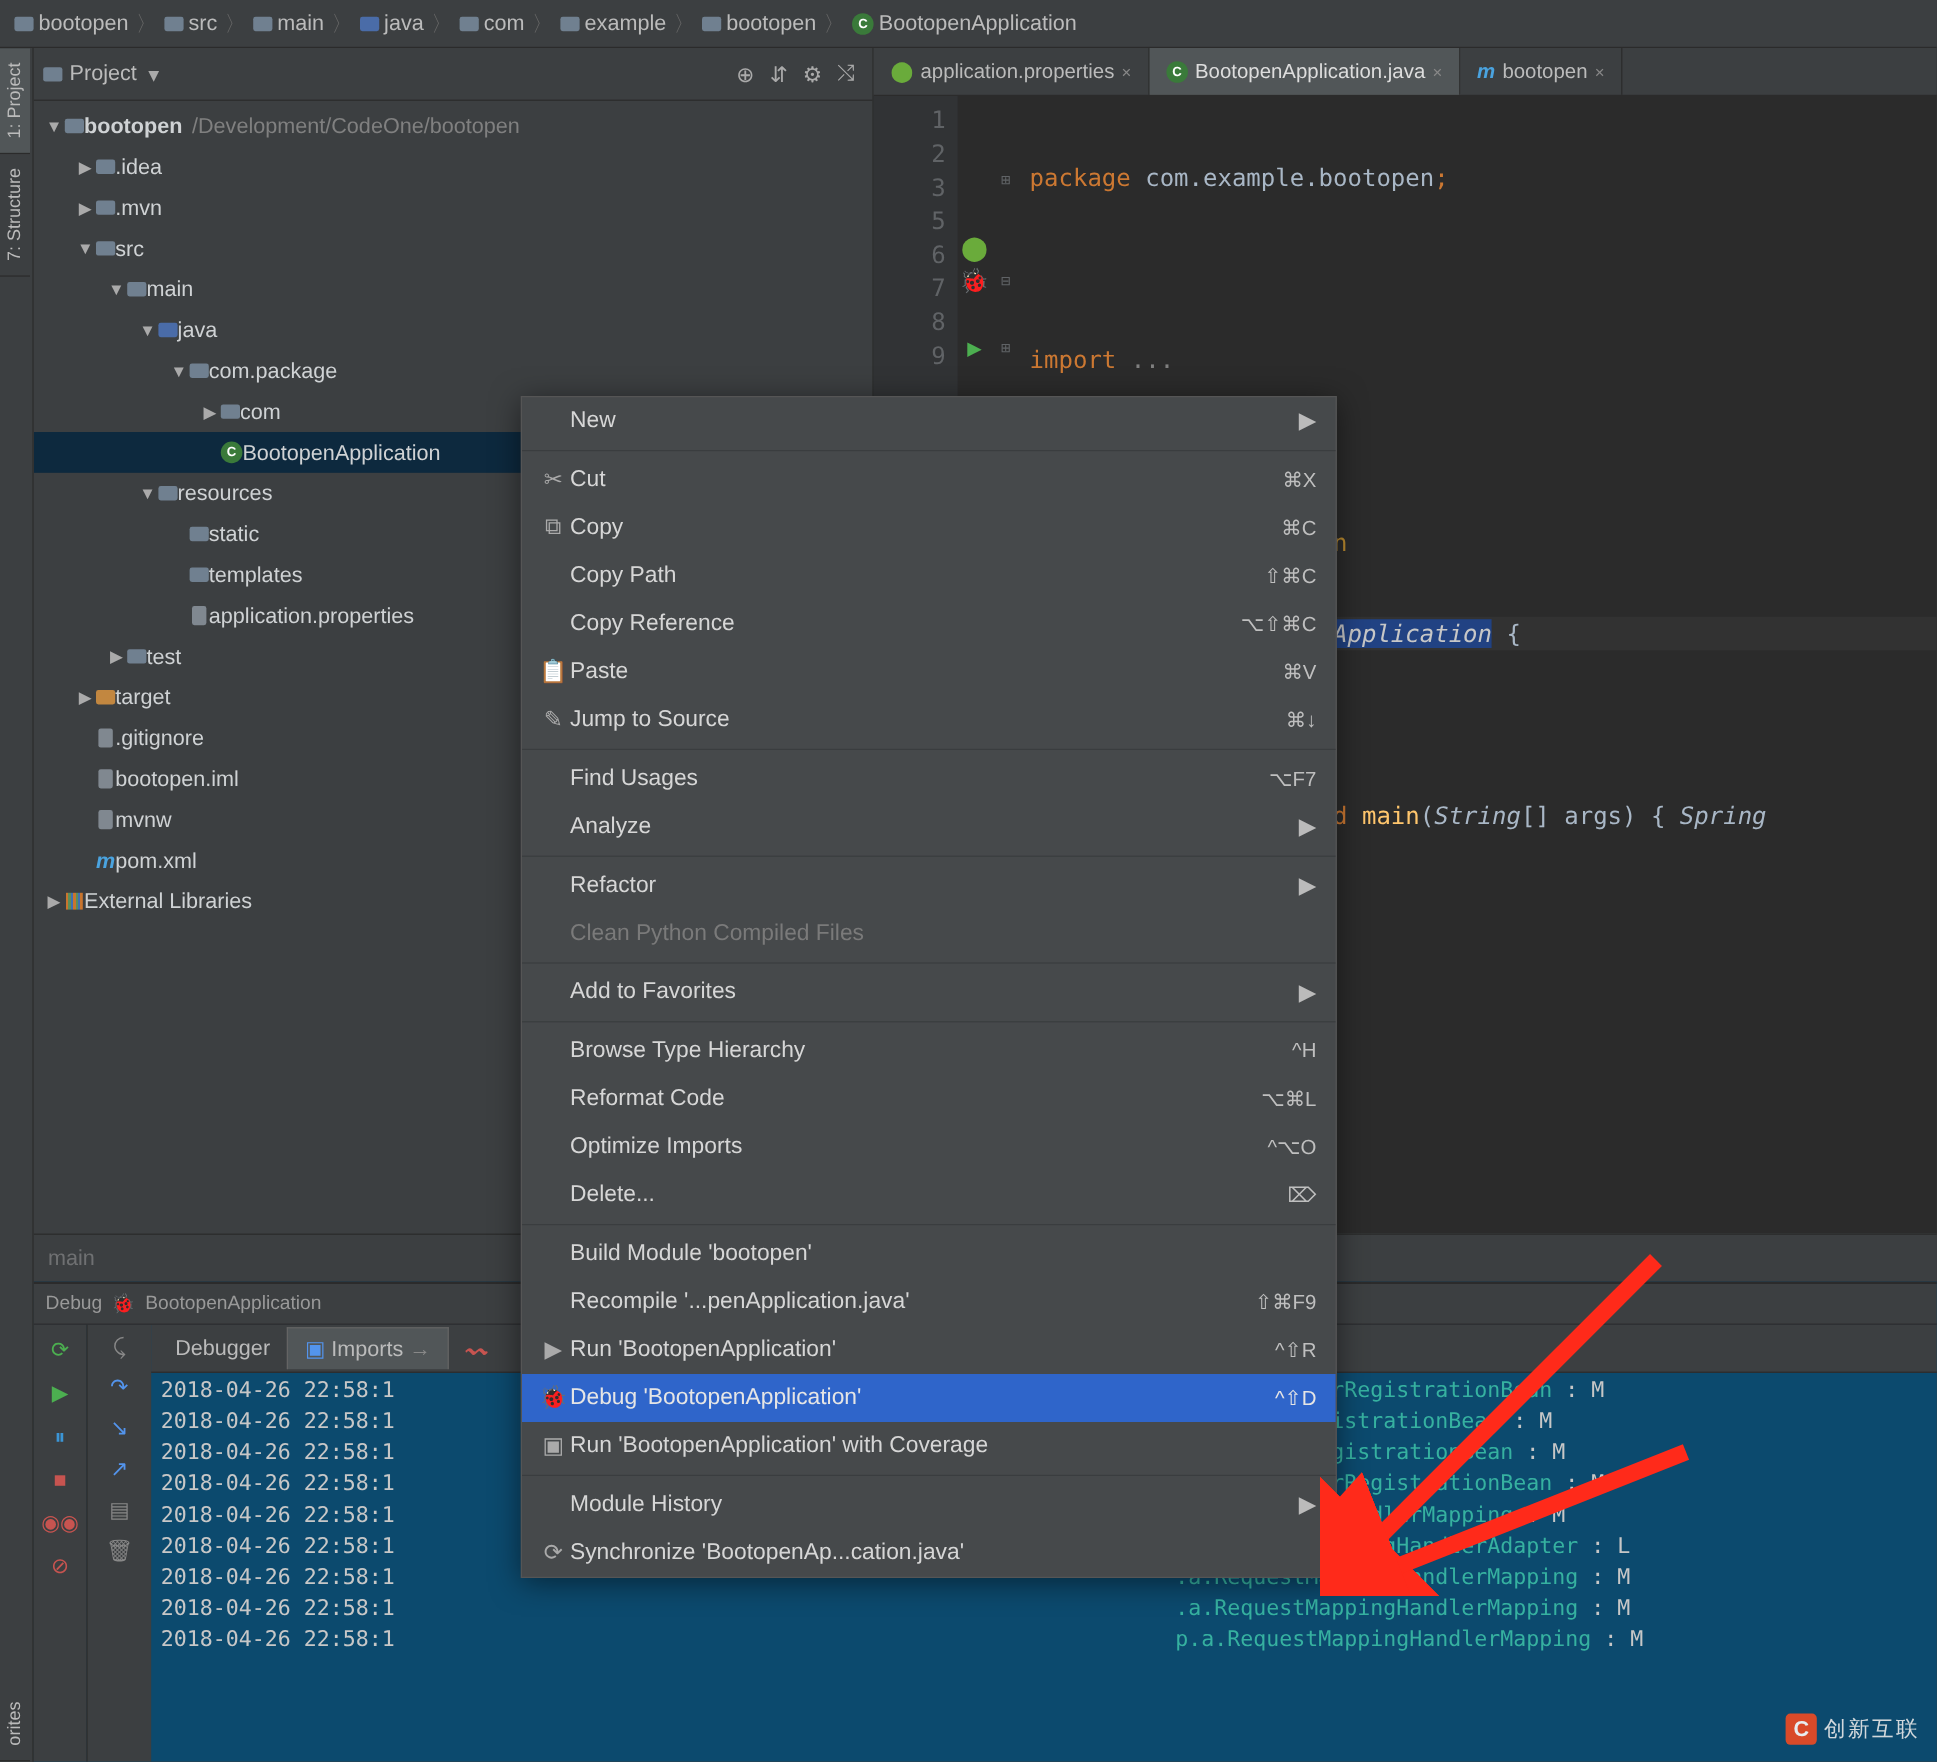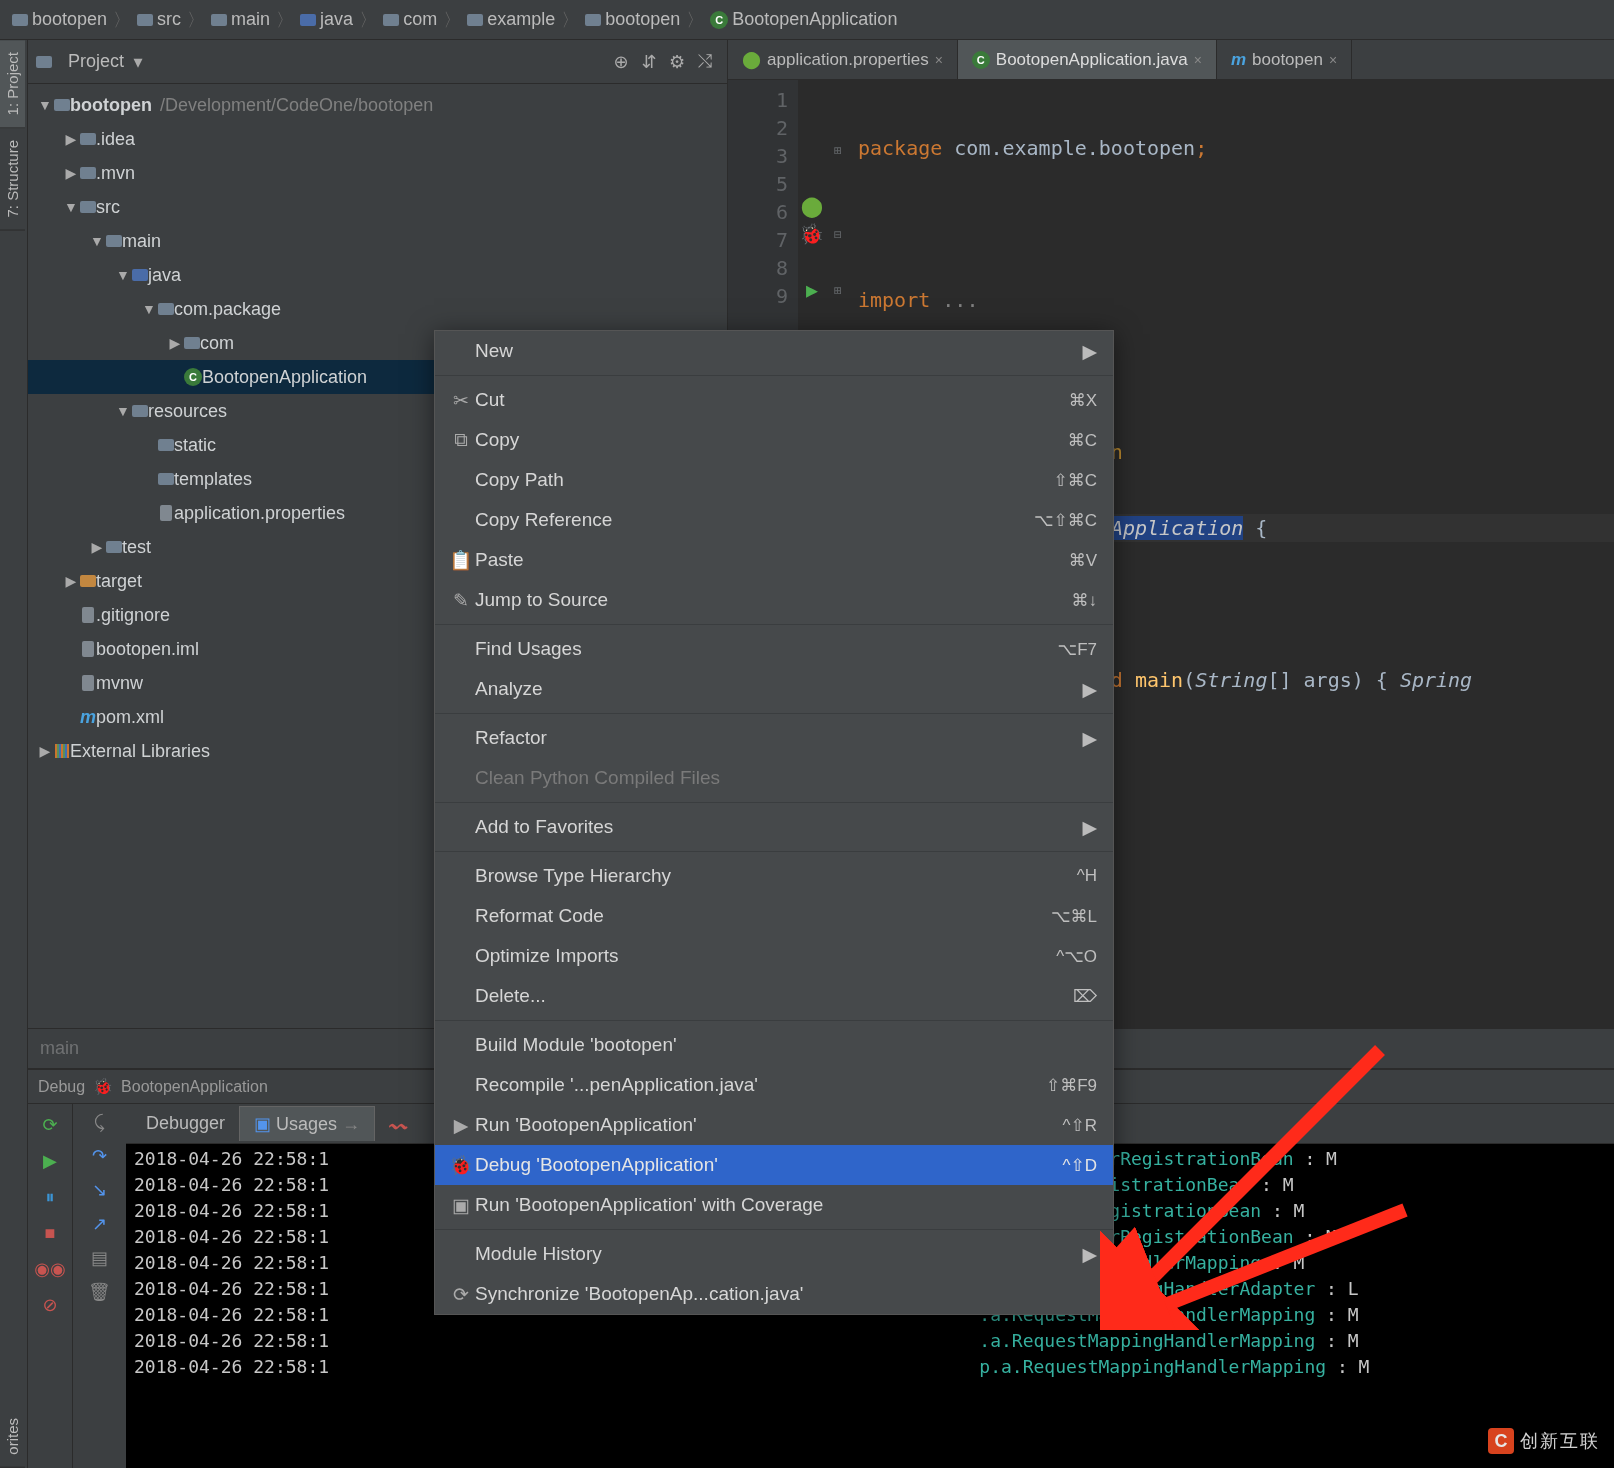--- a/index.html
+++ b/index.html
@@ -16,21 +16,21 @@
 .class-ico::after{content:"C"}
 
 .side-tabs{position:absolute;left:0;top:40px;bottom:0;width:28px;background:#3c3f41;border-right:1px solid #2b2b2b;z-index:1}
 .side-tab{writing-mode:vertical-rl;transform:rotate(180deg);padding:12px 4px;color:#bbb;font-size:15px;border-top:1px solid #2b2b2b}
 .side-tab.active{background:#515658}
 
 .content{position:absolute;left:28px;top:40px;right:0;bottom:0;display:flex;flex-direction:column}
 .top-area{display:flex;flex:1;min-height:0}
 .project-panel{width:700px;background:#3c3f41;border-right:1px solid #2b2b2b;display:flex;flex-direction:column;min-height:0}
 .panel-header{display:flex;align-items:center;height:44px;border-bottom:1px solid #2b2b2b;padding:0 8px}
-.panel-header .title{flex:0 0 auto;padding-left:16px}
+.panel-header .title{flex:0 0 auto;padding-left:6px}
 .panel-header .spacer{flex:1}
 .panel-header .tool{width:28px;text-align:center;color:#aaa}
 .tree{flex:1;overflow:hidden;padding-top:4px}
 .tree-item{display:flex;align-items:center;height:34px;white-space:nowrap}
 .tree-item .exp{width:18px;text-align:center;color:#aaa;font-size:14px;cursor:pointer}
 .tree-item .lbl{color:#cfd2d4}
 .tree-item .path{color:#808080;padding-left:8px}
 .tree-item.selected{background:#0d293e}
 .indent0{padding-left:8px}.indent1{padding-left:34px}.indent2{padding-left:60px}.indent3{padding-left:86px}.indent4{padding-left:112px}.indent5{padding-left:138px}
 .file-ico::before{content:"";display:inline-block;width:12px;height:16px;background:#808890;border-radius:2px}
@@ -49,21 +49,21 @@
 .g-icon{height:28px;display:flex;align-items:center;justify-content:center}
 .bug-ico{color:#8bc34a}
 .run-ico{color:#4caf50}
 .fold{position:absolute;right:-50px;top:0;width:20px}
 .fold-ico{height:28px;display:flex;align-items:center;justify-content:center;color:#606366;font-size:13px}
 .code-body{flex:1;padding:6px 0 0 60px;white-space:pre;overflow:hidden}
 .code-line{height:28px;line-height:28px}
 .code-line.cur{background:#323232}
 .kw{color:#cc7832}.ann{color:#bb8a2f}.cls{color:#a9b7c6}.dim{color:#808080}.hi{background:#214283;font-style:italic;color:#c7c7c7}
 
-.bottom{height:400px;border-top:2px solid #2b2b2b;background:#000000;display:flex;flex-direction:column}
+.bottom{height:400px;border-top:2px solid #2b2b2b;background:#0c4a6e;display:flex;flex-direction:column}
 .bottom-title{height:34px;display:flex;align-items:center;gap:8px;background:#3c3f41;padding:0 10px;color:#999;font-size:16px;border-bottom:1px solid #2b2b2b}
 .bottom-body{flex:1;display:flex;min-height:0}
 .left-gutter{width:44px;background:#3c3f41;display:flex;flex-direction:column;align-items:center;gap:10px;padding-top:8px}
 .left-gutter .gbtn{width:26px;height:26px;display:flex;align-items:center;justify-content:center}
 .left-gutter2{width:54px;background:#3c3f41;display:flex;flex-direction:column;align-items:center;gap:12px;padding-top:8px;border-left:1px solid #2b2b2b}
 .console{flex:1;display:flex;flex-direction:column;min-width:0}
 .console-tabs{height:40px;background:#3c3f41;display:flex;align-items:center;gap:0;padding-left:6px;border-bottom:1px solid #2b2b2b}
 .ctab{padding:6px 14px;color:#bbb}
 .ctab.active{background:#515658;border:1px solid #646464;border-bottom:none}
 .console-out{flex:1;font-family:Menlo,monospace;font-size:18px;padding:2px 8px;overflow:hidden}
@@ -351,21 +351,21 @@
         <div class="gbtn" style="color:#888">⤹</div>
         <div class="gbtn" style="color:#5394ec">↷</div>
         <div class="gbtn" style="color:#5394ec">↘</div>
         <div class="gbtn" style="color:#5394ec">↗</div>
         <div class="gbtn" style="color:#888">▤</div>
         <div class="gbtn" style="color:#888">🗑</div>
       </div>
       <div class="console">
         <div class="console-tabs">
           <div class="ctab">Debugger</div>
-          <div class="ctab active"><span style="color:#5394ec">▣ </span><span>Usages</span><span style="color:#888"> →</span></div>
+          <div class="ctab active"><span style="color:#5394ec">▣ </span><span>Imports</span><span style="color:#888"> →</span></div>
           <div class="ctab" style="color:#c75450">〰</div>
         </div>
         <div class="console-out" id="console">
             <div class="log-line"><span class="log-time">2018-04-26 22:58:1</span>                                                            <span class="log-src">ervlet.FilterRegistrationBean</span><span class="log-sep"> : M</span></div>
             <div class="log-line"><span class="log-time">2018-04-26 22:58:1</span>                                                            <span class="log-src">et.FilterRegistrationBean</span><span class="log-sep"> : M</span></div>
             <div class="log-line"><span class="log-time">2018-04-26 22:58:1</span>                                                            <span class="log-src">let.FilterRegistrationBean</span><span class="log-sep"> : M</span></div>
             <div class="log-line"><span class="log-time">2018-04-26 22:58:1</span>                                                            <span class="log-src">ervlet.FilterRegistrationBean</span><span class="log-sep"> : M</span></div>
             <div class="log-line"><span class="log-time">2018-04-26 22:58:1</span>                                                            <span class="log-src">er.SimpleUrlHandlerMapping</span><span class="log-sep"> : M</span></div>
             <div class="log-line"><span class="log-time">2018-04-26 22:58:1</span>                                                            <span class="log-src">.a.RequestMappingHandlerAdapter</span><span class="log-sep"> : L</span></div>
             <div class="log-line"><span class="log-time">2018-04-26 22:58:1</span>                                                            <span class="log-src">.a.RequestMappingHandlerMapping</span><span class="log-sep"> : M</span></div>

